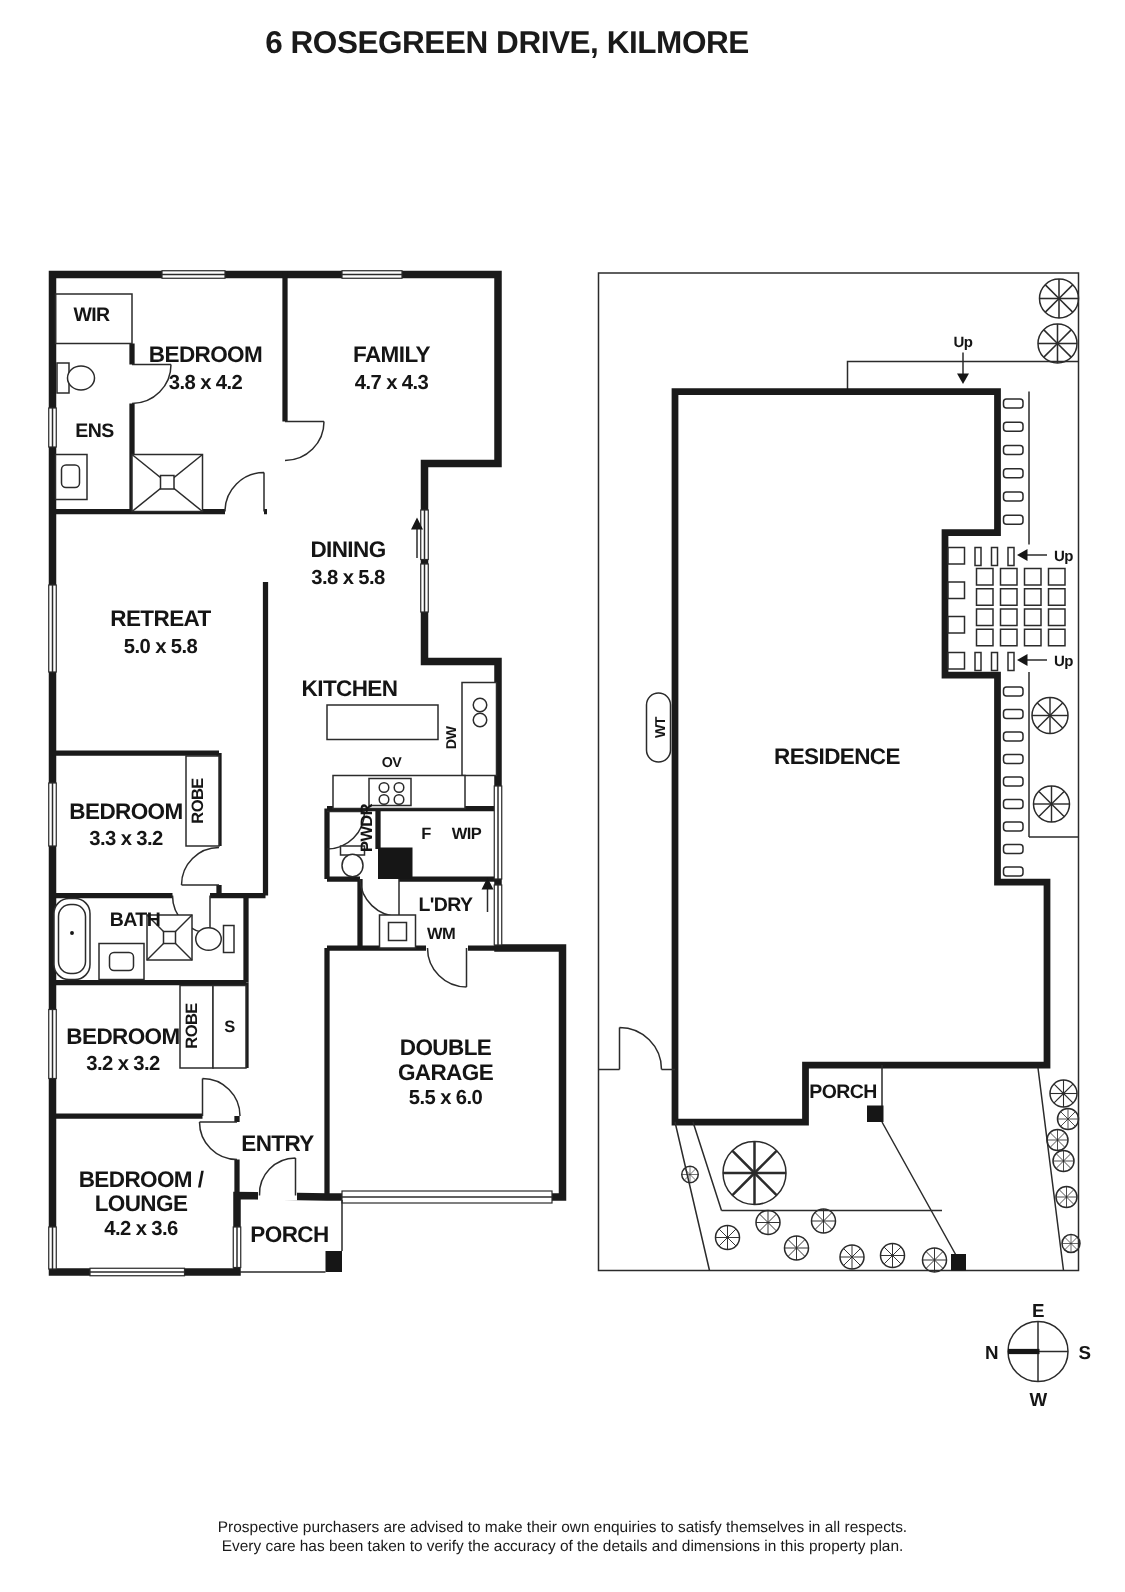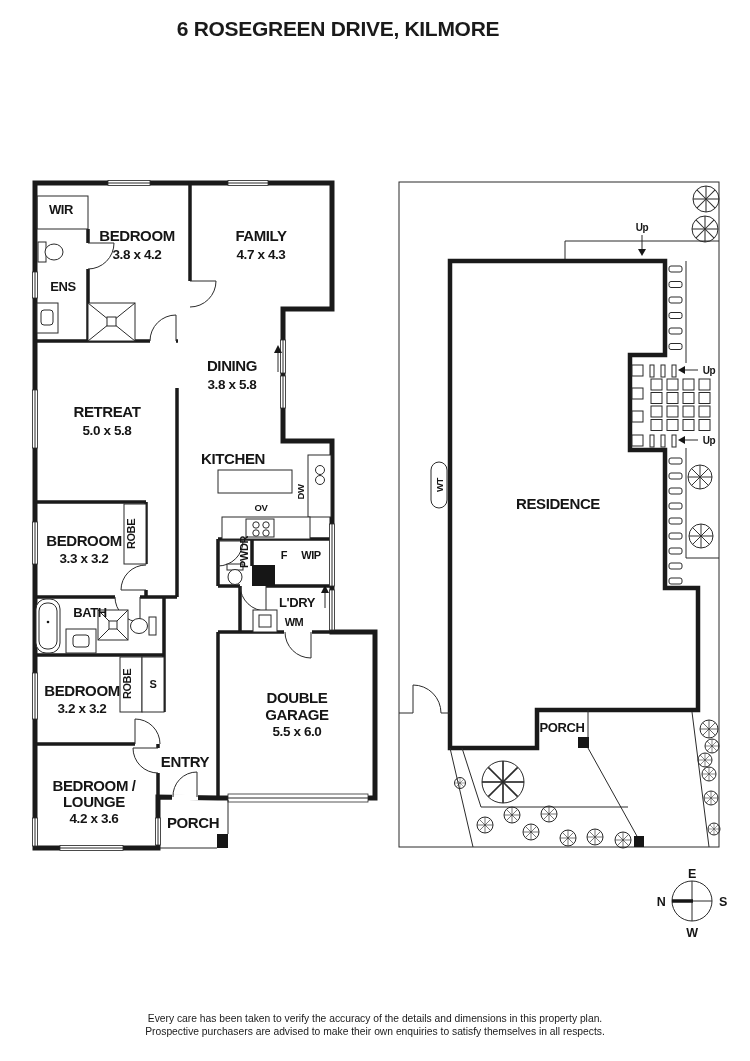--- a/index.html
+++ b/index.html
@@ -365,16 +365,16 @@
       <line class="thin" x1="672" y1="901" x2="712" y2="901"></line>
       <line x1="672" y1="901" x2="693" y2="901" stroke="#161616" stroke-width="3.5"></line>
       <text class="comp" x="692" y="878">E</text>
       <text class="comp" x="661" y="906">N</text>
       <text class="comp" x="723" y="906">S</text>
       <text class="comp" x="692" y="937">W</text>
     </g>
   </svg>
 
   <div class="disclaimer">
+    <div>Prospective purchasers are advised to make their own enquiries to satisfy themselves in all respects.</div>
     <div>Every care has been taken to verify the accuracy of the details and dimensions in this property plan.</div>
-    <div>Prospective purchasers are advised to make their own enquiries to satisfy themselves in all respects.</div>
   </div>
 </div>
 
 </body></html>

